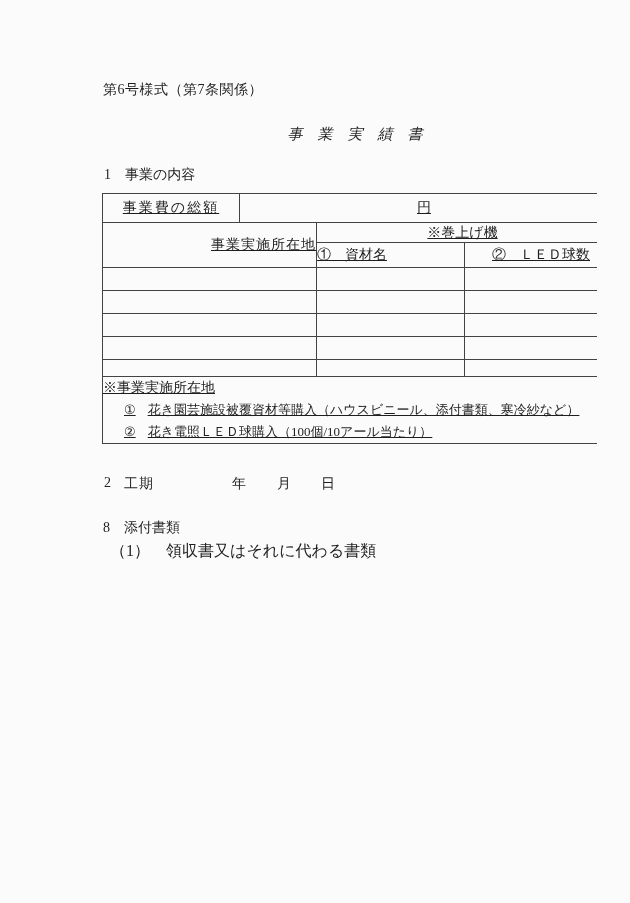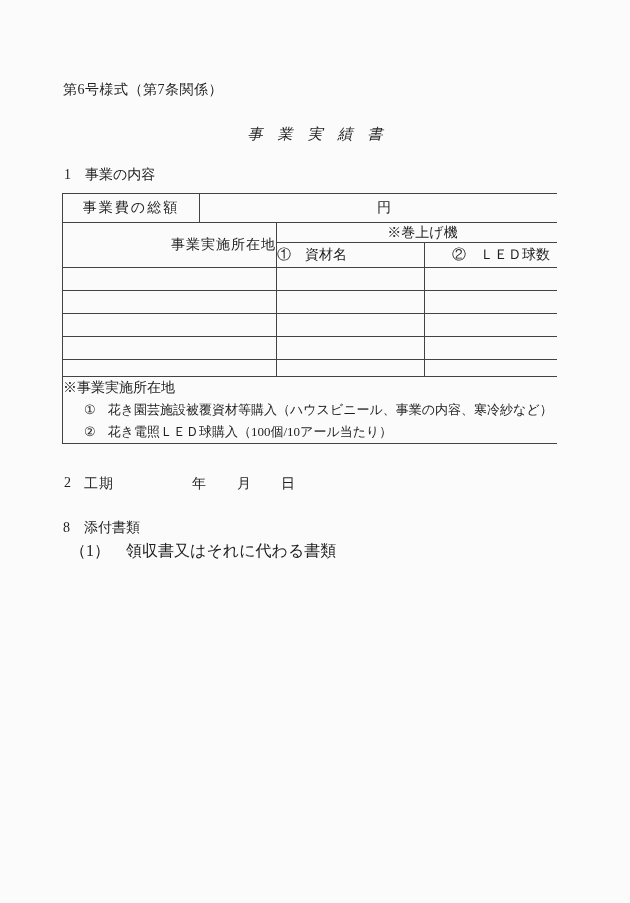--- a/index.html
+++ b/index.html
@@ -2,21 +2,21 @@
 <html><head>
 <meta charset="utf-8">
 <style>
   * { margin:0; padding:0; box-sizing:border-box; }
   html,body { width:630px; height:903px; }
   body {
     background:#fbfbfb;
     color:#1e1e1e;
     font-family:"Liberation Serif","DejaVu Serif",serif;
   }
-  .page { position:relative; width:557px; height:903px; overflow:hidden; }
+  .page { position:relative; width:557px; height:903px; overflow:hidden;margin-left:40px; }
 
   .form-number {
     position:absolute; left:63px; top:81px;
     font-size:14px; line-height:17px; letter-spacing:0.5px;
   }
   .doc-title {
     position:absolute; left:0; top:125px; width:630px;
     text-align:center; font-size:15px; line-height:18px;font-style:italic;
   }
   .sec-heading {
@@ -25,20 +25,21 @@
   .sec1-heading { left:64px; top:166px; }
 
   table.report-table {
     position:absolute; left:62px; top:193px;
     width:506px; border-collapse:collapse; table-layout:fixed;
   }
   .report-table td {
     border:1px solid #434343;
     font-size:14px; padding:0; vertical-align:middle;
     overflow:hidden;
+    text-decoration:underline;
   }
   .cell-total-label { text-align:center; letter-spacing:2px; height:29px; }
   .cell-total-value { text-align:center; }
   .cell-location    { text-align:right; letter-spacing:1px; }
   .cell-content-hdr { text-align:center; height:20px; font-size:13.5px; }
   .cell-col-hdr     { height:25px; padding-left:13px; }
   .cell-col-hdr.second { padding-left:27px; }
   .empty-row td { height:23px; }
   .empty-row.last td { height:17px; }
   .cell-notes {
@@ -115,21 +116,21 @@
       </tr>
       <tr class="empty-row last">
         <td colspan="2"></td>
         <td></td>
         <td></td>
       </tr>
       <tr>
         <td class="cell-notes" colspan="4">
           <div class="notes-title">※事業実施所在地</div>
           <div class="notes-item">
-            <span class="marker">①</span><span>花き園芸施設被覆資材等購入（ハウスビニール、事業の内容、寒冷紗など）</span>
+            <span class="marker">①</span><span>花き園芸施設被覆資材等購入（ハウスビニール、添付書類、寒冷紗など）</span>
           </div>
           <div class="notes-item">
             <span class="marker">②</span><span>花き電照ＬＥＤ球購入（100個/10アール当たり）</span>
           </div>
         </td>
       </tr>
     </tbody>
   </table>
 
   <div class="sec2-line">

